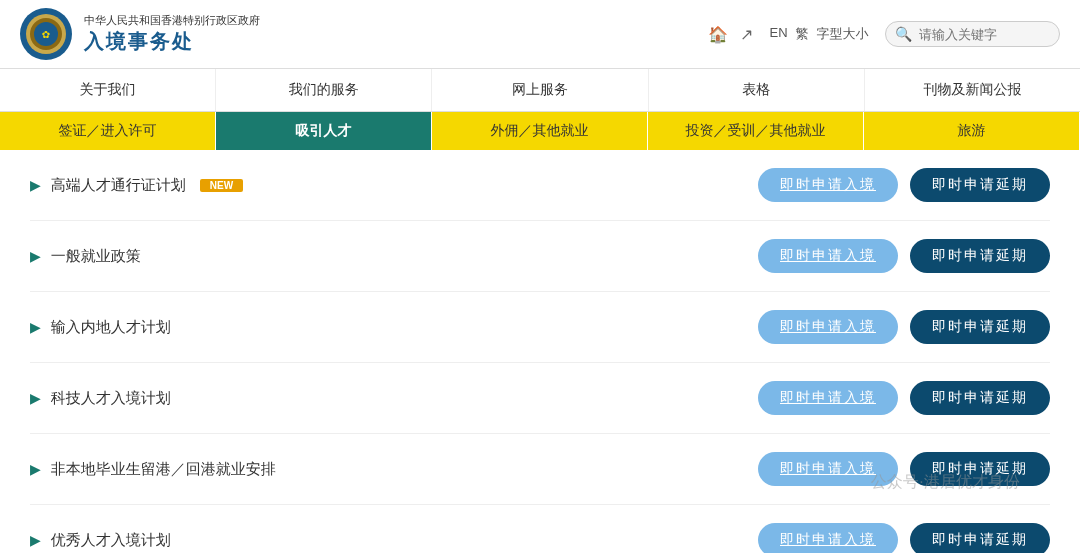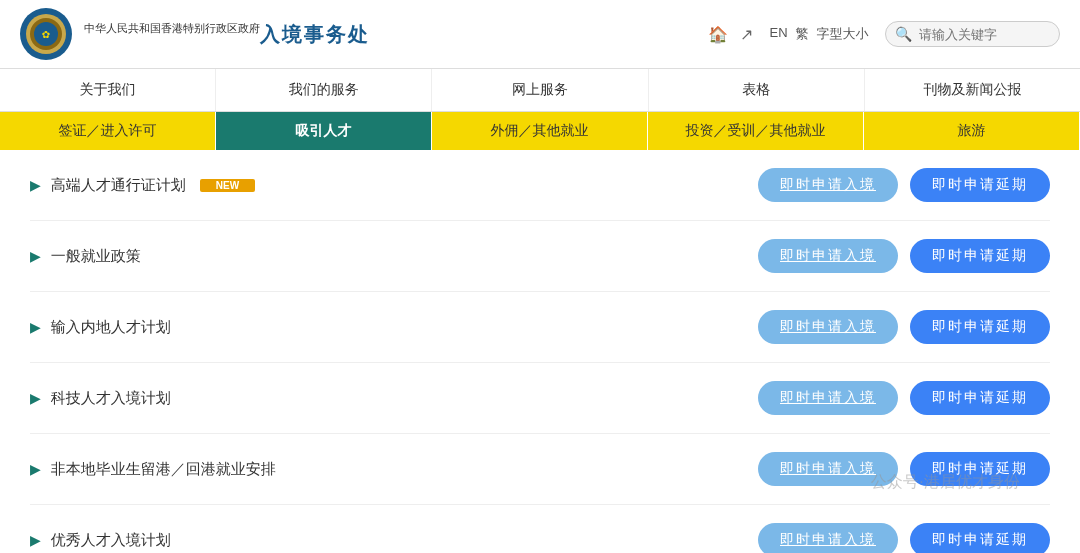--- a/index.html
+++ b/index.html
@@ -2,21 +2,21 @@
 <html><head>
   <meta charset="utf-8">
   <style>
     * { margin: 0; padding: 0; box-sizing: border-box; }
     body { font-family: "Microsoft YaHei", "SimHei", Arial, sans-serif; font-size: 14px; background: #fff; width: 1080px; }
 
     
     .header { display: flex; align-items: center; justify-content: space-between; padding: 8px 20px; border-bottom: 1px solid #ddd; background: #fff; }
     .header-left { display: flex; align-items: center; gap: 12px; }
     .logo-circle { width: 52px; height: 52px; border-radius: 50%; background: #1a5c8e; display: flex; align-items: center; justify-content: center; overflow: hidden; }
-    .logo-text-block { display: flex; }
+    .logo-text-block { display: flex; flex-direction: column; }
     .logo-title { font-size: 11px; color: #333; }
     .logo-subtitle { font-size: 20px; color: #1a5c8e; font-weight: bold; letter-spacing: 2px; }
     .header-right { display: flex; align-items: center; gap: 16px; }
     .header-icons { display: flex; align-items: center; gap: 12px; }
     .header-icon { color: #666; cursor: pointer; font-size: 16px; }
     .lang-links { display: flex; gap: 8px; font-size: 13px; }
     .lang-link { color: #555; cursor: pointer; text-decoration: none; }
     .font-size-btn { font-size: 13px; color: #555; cursor: pointer; }
     .search-box { display: flex; align-items: center; border: 1px solid #ccc; border-radius: 15px; padding: 4px 10px; gap: 6px; background: #f5f5f5; }
     .search-box input { border: none; background: transparent; outline: none; font-size: 13px; width: 130px; color: #333; }
@@ -32,24 +32,24 @@
     .nav-sub-item { flex: 1; text-align: center; padding: 10px 4px; font-size: 14px; cursor: pointer; border-right: 1px solid #fff; }
     .nav-sub-item.yellow { background: #f5d800; color: #333; font-weight: normal; }
     .nav-sub-item.teal { background: #1a7a6e; color: #fff; font-weight: bold; }
 
     
     .content { padding: 0 30px; background: #fff; }
     .list-item-row { display: flex; align-items: center; justify-content: space-between; padding: 18px 0; border-bottom: 1px solid #eee; }
     .list-item-row:last-child { border-bottom: none; }
     .list-item-left { display: flex; align-items: center; gap: 10px; font-size: 15px; color: #333; }
     .arrow-icon { color: #1a7a6e; font-size: 14px; }
-    .new-badge { background: #e8a000; color: #fff; font-size: 10px; padding: 1px 16px; border-radius: 2px; margin-left: 4px; font-weight: bold; }
+    .new-badge { background: #e8a000; color: #fff; font-size: 10px; padding: 1px 10px; border-radius: 2px; margin-left: 4px; font-weight: bold; }
     .list-item-right { display: flex; gap: 12px; }
     .btn-blue { background: #7bb8e8; color: #fff; border: none; border-radius: 20px; padding: 8px 22px; font-size: 14px; cursor: pointer; letter-spacing: 2px; white-space: nowrap; text-decoration: underline; }
-    .btn-green { background: #3b82f6; color: #fff; border: none; border-radius: 20px; padding: 8px 22px; font-size: 14px; cursor: pointer; letter-spacing: 2px; white-space: nowrap; }
+    .btn-green { background: #0c4a6e; color: #fff; border: none; border-radius: 20px; padding: 8px 22px; font-size: 14px; cursor: pointer; letter-spacing: 2px; white-space: nowrap; }
 
     
     .watermark { position: fixed; bottom: 60px; right: 60px; color: rgba(150,150,150,0.5); font-size: 16px; pointer-events: none; z-index: 999; }
   </style>
 </head>
 <body>
 
 <div class="header">
   <div class="header-left">
     <div class="logo-circle">

